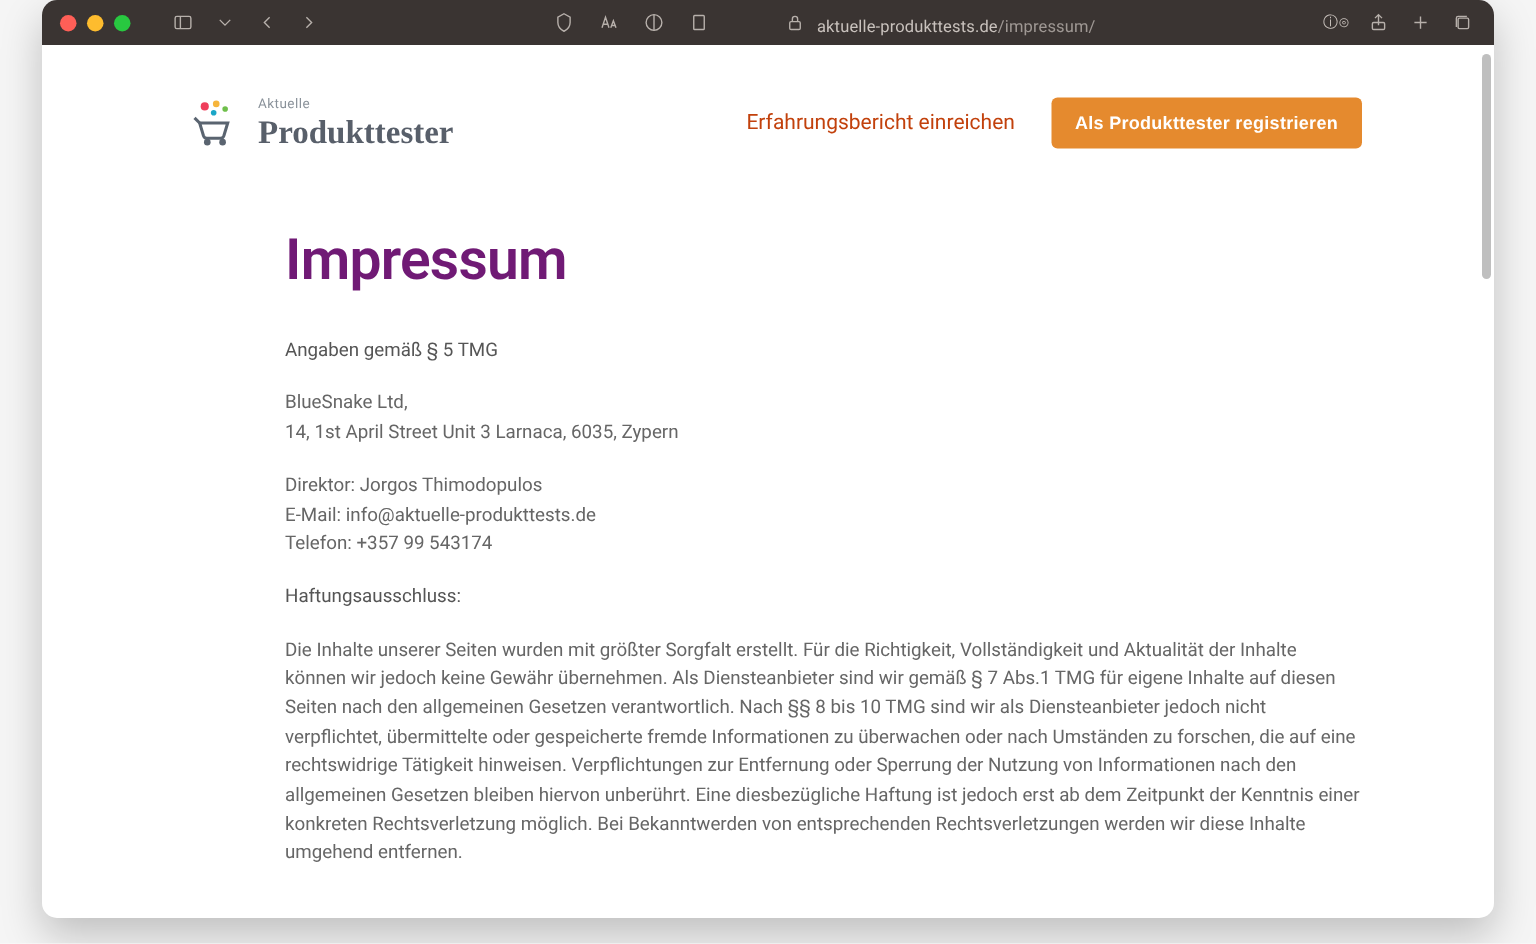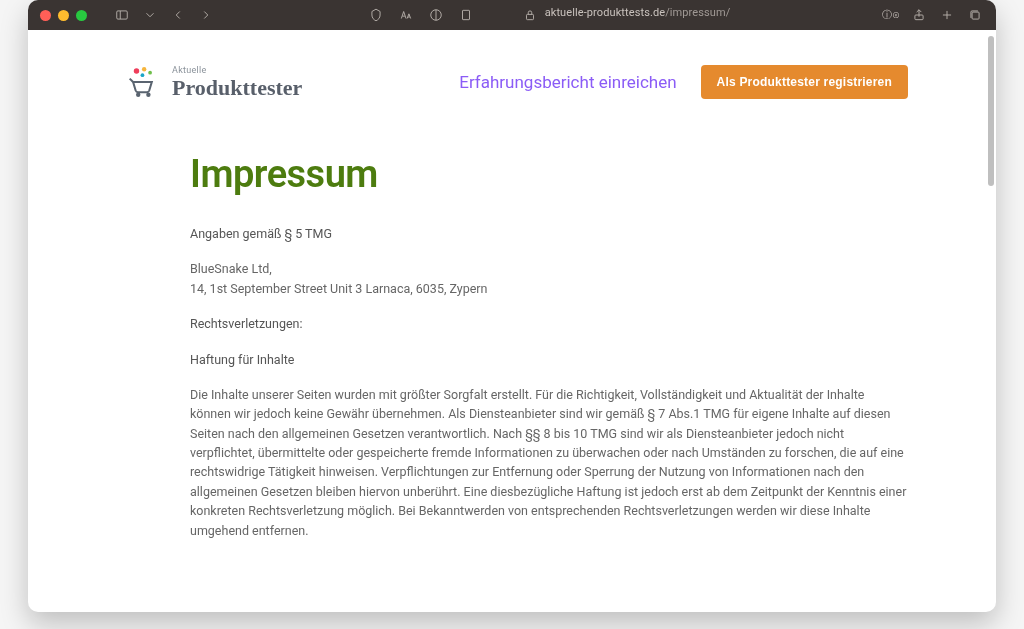--- a/index.html
+++ b/index.html
@@ -8,41 +8,41 @@
   .titlebar{height:30px;background:#3a3432;display:flex;align-items:center;padding:0 12px;gap:8px;flex-shrink:0;}
   .traffic{display:flex;gap:7px;align-items:center;}
   .dot{width:11px;height:11px;border-radius:50%;}
   .dot.red{background:#ff5f57;}
   .dot.yellow{background:#febc2e;}
   .dot.green{background:#28c840;}
   .tb-spacer{width:10px;}
   .tb-icon{color:#b7b0ab;display:inline-flex;align-items:center;justify-content:center;width:18px;height:18px;}
   .tb-icon svg{width:14px;height:14px;stroke:currentColor;fill:none;stroke-width:1.6;}
   .tb-group{display:flex;align-items:center;gap:10px;}
-  .tb-center{flex:1;display:flex;align-items:flex-start;justify-content:center;gap:6px;}
+  .tb-center{flex:1;display:flex;align-items:flex-end;justify-content:center;gap:6px;}
   .tb-url{color:#c9c2bd;font-size:11px;letter-spacing:.1px;}
   .tb-right{display:flex;align-items:center;gap:10px;}
   .tb-badge{color:#c9c2bd;font-size:10px;}
 
   .page{flex:1;overflow:hidden;position:relative;}
   .scroll-indicator{position:absolute;right:2px;top:6px;width:6px;height:150px;background:rgba(0,0,0,.25);border-radius:3px;}
   .page-inner{padding:22px 88px 0 100px;}
 
   .site-header{display:flex;align-items:center;justify-content:space-between;height:60px;}
   .logo{display:flex;align-items:center;gap:10px;}
   .logo-mark{position:relative;width:34px;height:34px;}
   .logo-text{display:flex;flex-direction:column;line-height:1;color:#4e5a66;}
   .logo-small{font-size:9px;color:#8a929a;margin-bottom:2px;letter-spacing:.3px;}
   .logo-big{font-size:22px;font-weight:600;color:#585f6a;font-family:Georgia,"Times New Roman",serif;}
   .nav-right{display:flex;align-items:center;gap:24px;}
-  .nav-link{color:#8b5cf6;font-size:17px;text-decoration:none;cursor:pointer;}
+  .nav-link{color:#c2410c;font-size:14px;text-decoration:none;cursor:pointer;}
   .cta-btn{background:#e58a2e;color:#fff;border:none;border-radius:4px;height:34px;padding:0 16px;font-size:12px;font-weight:600;cursor:pointer;letter-spacing:.2px;text-align:right;}
 
   .content{padding:40px 0 0 62px;max-width:760px;color:#555;}
-  h1{font-size:38px;font-weight:600;color:#4d7c0f;margin:0 0 28px 0;letter-spacing:-.5px;}
+  h1{font-size:38px;font-weight:600;color:#701a75;margin:0 0 28px 0;letter-spacing:-.5px;}
   .p{font-size:12.5px;line-height:1.55;margin:0 0 16px 0;color:#666;}
   .p.strong{font-weight:400;color:#555;}
   .p.block{white-space:pre-line;}
 </style>
 </head>
 <body>
 
 <div class="viewport">
   <div class="browser-window">
 
@@ -160,24 +160,26 @@
             <a class="nav-link">Erfahrungsbericht einreichen</a>
             <button class="cta-btn">Als Produkttester registrieren</button>
           </div>
         </div>
 
         <div class="content">
           <h1>Impressum</h1>
 
           <p class="p strong">Angaben gemäß § 5 TMG</p>
           <p class="p block">BlueSnake Ltd,
-14, 1st September Street Unit 3 Larnaca, 6035, Zypern</p>
+14, 1st April Street Unit 3 Larnaca, 6035, Zypern</p>
+          <p class="p block">Direktor: Jorgos Thimodopulos
+E-Mail: info@aktuelle-produkttests.de
+Telefon: +357 99 543174</p>
 
-          <p class="p strong">Rechtsverletzungen:</p>
-          <p class="p strong">Haftung für Inhalte</p>
+          <p class="p strong">Haftungsausschluss:</p>
           <p class="p">Die Inhalte unserer Seiten wurden mit größter Sorgfalt erstellt. Für die Richtigkeit, Vollständigkeit und Aktualität der Inhalte können wir jedoch keine Gewähr übernehmen. Als Diensteanbieter sind wir gemäß § 7 Abs.1 TMG für eigene Inhalte auf diesen Seiten nach den allgemeinen Gesetzen verantwortlich. Nach §§ 8 bis 10 TMG sind wir als Diensteanbieter jedoch nicht verpflichtet, übermittelte oder gespeicherte fremde Informationen zu überwachen oder nach Umständen zu forschen, die auf eine rechtswidrige Tätigkeit hinweisen. Verpflichtungen zur Entfernung oder Sperrung der Nutzung von Informationen nach den allgemeinen Gesetzen bleiben hiervon unberührt. Eine diesbezügliche Haftung ist jedoch erst ab dem Zeitpunkt der Kenntnis einer konkreten Rechtsverletzung möglich. Bei Bekanntwerden von entsprechenden Rechtsverletzungen werden wir diese Inhalte umgehend entfernen.</p>
 
         </div>
 
       </div>
     </div>
 
   </div>
 </div>
 

